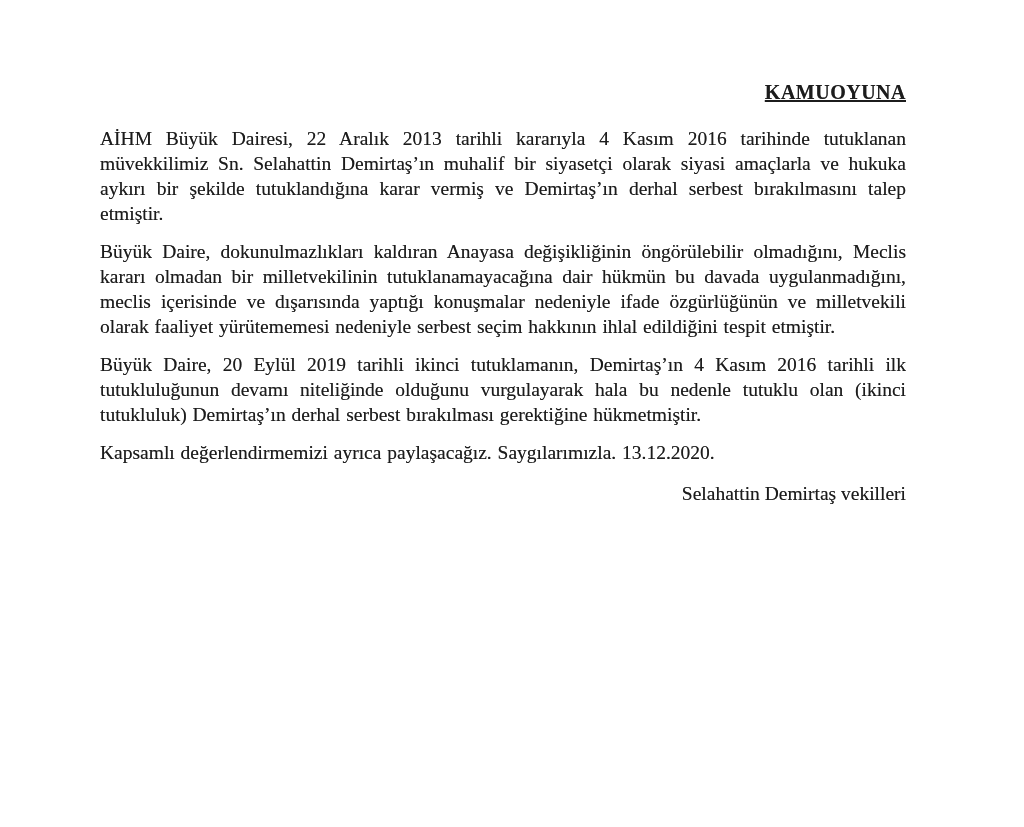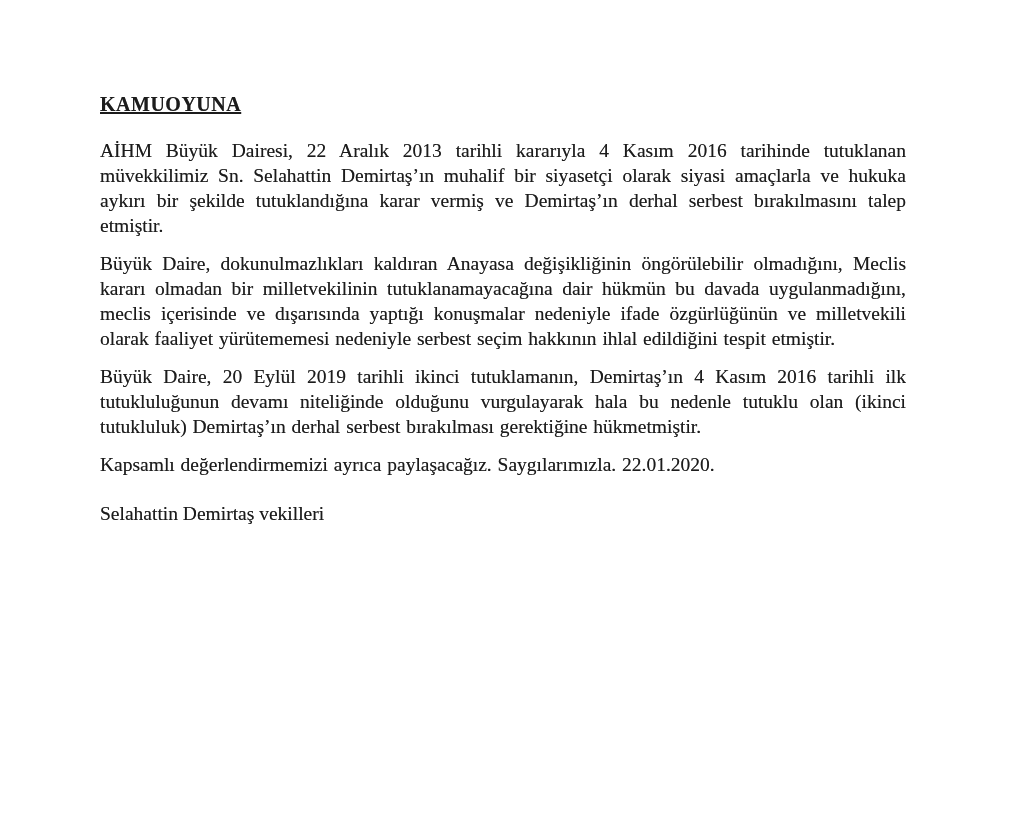--- a/index.html
+++ b/index.html
@@ -13,52 +13,53 @@
   .page {
     width: 1024px;
     height: 827px;
     background: #ffffff;
     padding: 76px 118px 0 100px;
     font-family: "Liberation Serif", "DejaVu Serif", serif;
     color: #1c1c1c;
     text-shadow: 0 0 0.4px rgba(20,20,20,0.55); 
   }
   .doc-title {
-    text-align: left;
+    text-align: right;
     font-size: 20px;
     line-height: 24px;
     font-weight: bold;
     text-decoration: underline;
     letter-spacing: 0.5px;
-    margin: 16px 0 22px 0;
+    margin: 4px 0 22px 0;
   }
   .doc-paragraph {
     font-size: 19.5px;
     line-height: 25px;
     text-align: justify;
     margin: 0 0 13px 0;
     word-spacing: 1px;
   }
   .doc-signature {
     font-size: 19.5px;
     line-height: 25px;
-    margin: 24px 0 0 0;
+    text-align: right;
+    margin: 16px 0 0 0;
   }
 </style>
 </head>
 <body>
 
 <div class="page">
   <h1 class="doc-title">KAMUOYUNA</h1>
 
   <p class="doc-paragraph">AİHM Büyük Dairesi, 22 Aralık 2013 tarihli kararıyla 4 Kasım 2016 tarihinde tutuklanan müvekkilimiz Sn. Selahattin Demirtaş’ın muhalif bir siyasetçi olarak siyasi amaçlarla ve hukuka aykırı bir şekilde tutuklandığına karar vermiş ve Demirtaş’ın derhal serbest bırakılmasını talep etmiştir.</p>
 
   <p class="doc-paragraph">Büyük Daire, dokunulmazlıkları kaldıran Anayasa değişikliğinin öngörülebilir olmadığını, Meclis kararı olmadan bir milletvekilinin tutuklanamayacağına dair hükmün bu davada uygulanmadığını, meclis içerisinde ve dışarısında yaptığı konuşmalar nedeniyle ifade özgürlüğünün ve milletvekili olarak faaliyet yürütememesi nedeniyle serbest seçim hakkının ihlal edildiğini tespit etmiştir.</p>
 
 
   <p class="doc-paragraph">Büyük Daire, 20 Eylül 2019 tarihli ikinci tutuklamanın, Demirtaş’ın 4 Kasım 2016 tarihli ilk tutukluluğunun devamı niteliğinde olduğunu vurgulayarak hala bu nedenle tutuklu olan (ikinci tutukluluk) Demirtaş’ın derhal serbest bırakılması gerektiğine hükmetmiştir.</p>
 
 
 
-  <p class="doc-paragraph">Kapsamlı değerlendirmemizi ayrıca paylaşacağız. Saygılarımızla. 22.01.2020.</p>
+  <p class="doc-paragraph">Kapsamlı değerlendirmemizi ayrıca paylaşacağız. Saygılarımızla. 13.12.2020.</p>
 
   <p class="doc-signature">Selahattin Demirtaş vekilleri</p>
 </div>
 
 </body></html>

